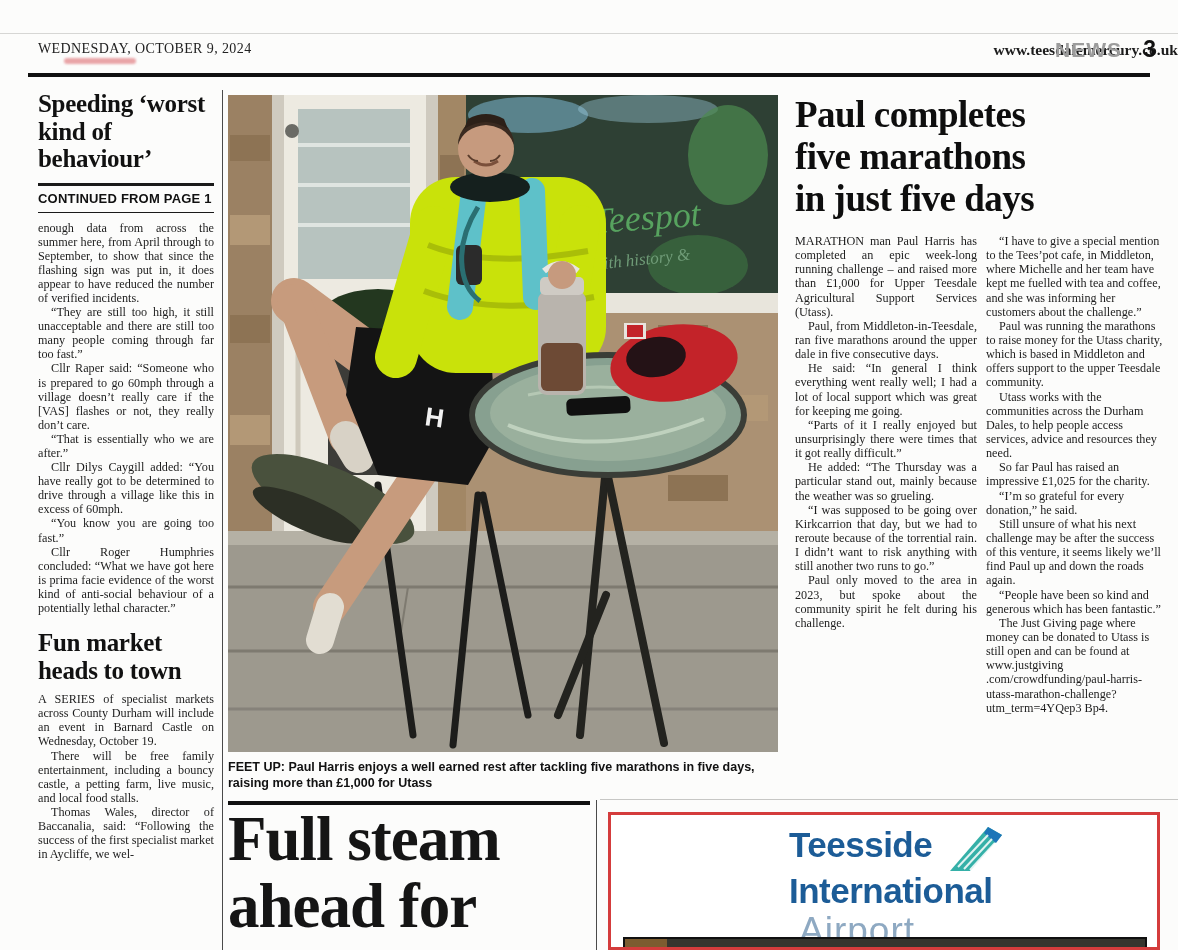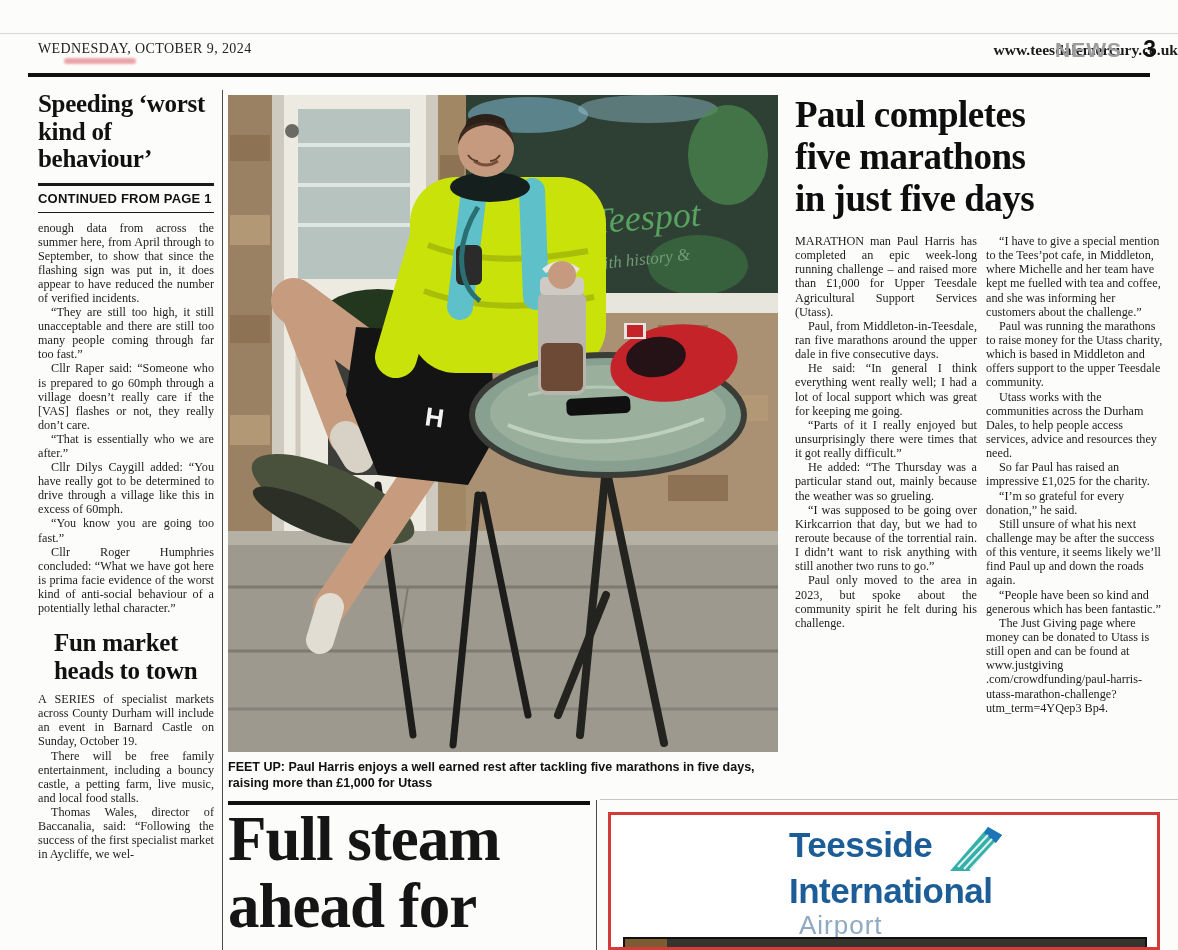--- a/index.html
+++ b/index.html
@@ -16,21 +16,21 @@
   .page-number{right:22px;top:36px;font-family:"Liberation Sans",sans-serif;font-weight:700;font-size:23px;color:#111;}
   
   .left-col{left:38px;top:90px;width:176px;}
   h1.small-head{margin:0 0 10px 0;font-size:25px;line-height:1.1;font-weight:700;color:#111;letter-spacing:-.3px;}
   .kicker{font-family:"Liberation Sans",sans-serif;font-weight:700;font-size:13px;letter-spacing:.2px;
           border-top:3px solid #1a1a1a;border-bottom:1px solid #1a1a1a;padding:5px 0 6px 0;margin-bottom:8px;color:#111;}
   .bodytext p{margin:0;font-size:12.2px;line-height:1.155;text-align:justify;}
   .bodytext p + p{text-indent:13px;}
   .bodytext.indent-all p{text-indent:13px;}
   .left-col .article2{margin-top:14px;}
-  .left-col .article2 h1{margin:6px 0 8px 16px;}
+  .left-col .article2 h1{margin:6px 0 8px 0;}
   
   .vdiv1{left:222px;top:90px;width:1px;height:860px;background:#4a4a4a;}
   .vdiv2{left:596px;top:800px;width:1px;height:150px;background:#4a4a4a;}
   
   .photo{left:228px;top:95px;width:550px;height:657px;background:#8d8d86;}
   .caption{left:228px;top:760px;width:552px;font-family:"Liberation Sans",sans-serif;font-weight:700;
            font-size:12.5px;line-height:1.25;color:#111;}
   
   .main-head{left:795px;top:94px;width:380px;font-size:37px;line-height:1.13;font-weight:700;color:#0e0e0e;
              letter-spacing:-.5px;white-space:pre-line;margin:0;}
@@ -43,21 +43,21 @@
   .bottom-rule{left:228px;top:801px;width:362px;height:4px;background:#101010;}
   .bottom-head{left:228px;top:806px;width:370px;font-size:63px;line-height:1.07;font-weight:700;color:#151515;
                letter-spacing:-1px;white-space:pre-line;margin:0;}
   
   .ad-topline{left:600px;top:799px;width:578px;height:1px;background:#c7c7c5;}
   .ad-box{left:608px;top:812px;width:546px;height:132px;border:3px solid #d43c3c;background:#ffffff;overflow:hidden;}
   .ad-logo{position:absolute;left:178px;top:12px;font-family:"Liberation Sans",sans-serif;}
   .ad-line1{display:flex;align-items:flex-start;gap:12px;}
   .ad-t1{font-weight:700;font-size:35px;line-height:1.0;color:#1c5c97;letter-spacing:-.5px;}
   .ad-t2{font-weight:700;font-size:35px;line-height:1.0;color:#1c5c97;letter-spacing:-.5px;margin-top:2px;}
-  .ad-t3{font-weight:400;font-size:26px;line-height:1.0;color:#8ea9c2;letter-spacing:1px;margin:4px 0 0 10px;}
+  .ad-t3{font-weight:400;font-size:37px;line-height:1.0;color:#8ea9c2;letter-spacing:1px;margin:4px 0 0 10px;}
   .ad-strip{position:absolute;left:12px;top:122px;width:520px;height:14px;border:2px solid #111;background:#35352e;}
   .ad-strip-img{position:absolute;left:0;top:0;width:42px;height:100%;background:#7c5c30;}
 </style>
 </head>
 <body>
 
 <div id="page">
 
   <div class="abs hairline-top"></div>
   <div class="abs date-text">WEDNESDAY, OCTOBER 9, 2024</div>
@@ -77,21 +77,21 @@
           <p>Cllr Raper said: “Someone who is prepared to go 60mph through a village doesn’t really care if the [VAS] flashes or not, they really don’t care.</p>
           <p>“That is essentially who we are after.”</p>
           <p>Cllr Dilys Caygill added: “You have really got to be determined to drive through a village like this in excess of 60mph.</p>
           <p>“You know you are going too fast.”</p>
           <p>Cllr Roger Humphries concluded: “What we have got here is prima facie evidence of the worst kind of anti-social behaviour of a potentially lethal character.”</p>
         </div>
     </div>
     <div class="article2">
       <h1 class="small-head">Fun market heads to town</h1>
       <div class="bodytext">
-          <p>A SERIES of specialist markets across County Durham will include an event in Barnard Castle on Sunday, October 19.</p>
+          <p>A SERIES of specialist markets across County Durham will include an event in Barnard Castle on Wednesday, October 19.</p>
           <p>There will be free family entertainment, including a bouncy castle, a petting farm, live music, and local food stalls.</p>
           <p>Thomas Wales, director of Baccanalia, said: “Following the success of the first specialist market in Aycliffe, we wel-</p>
         </div>
     </div>
   </div>
 
   <div class="abs vdiv1"></div>
 
   <div class="abs photo">
     <svg width="550" height="657" viewBox="0 0 550 657">

